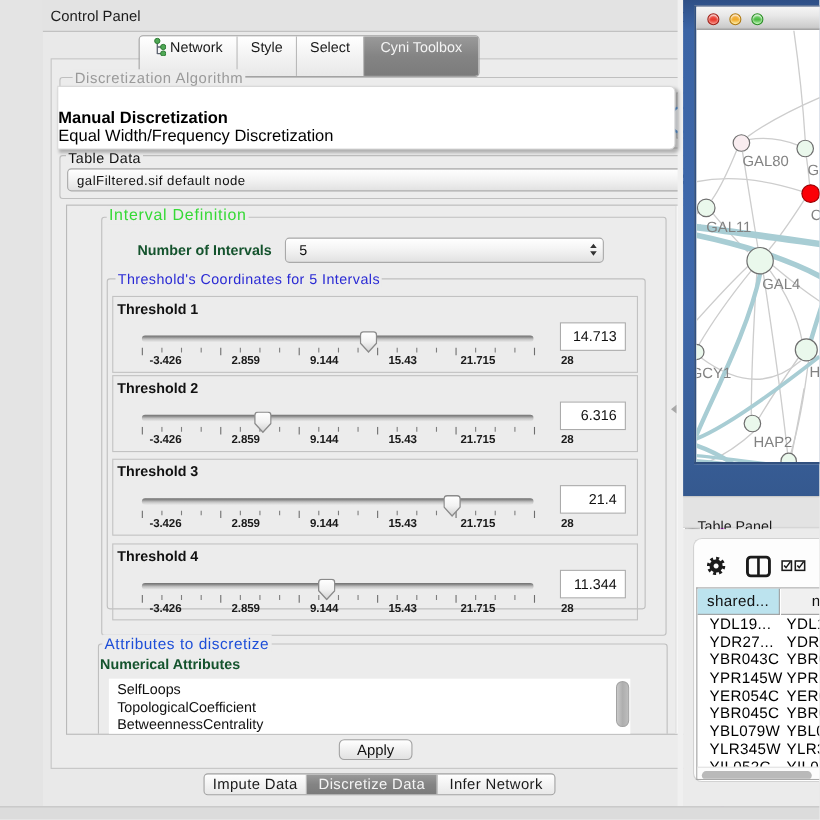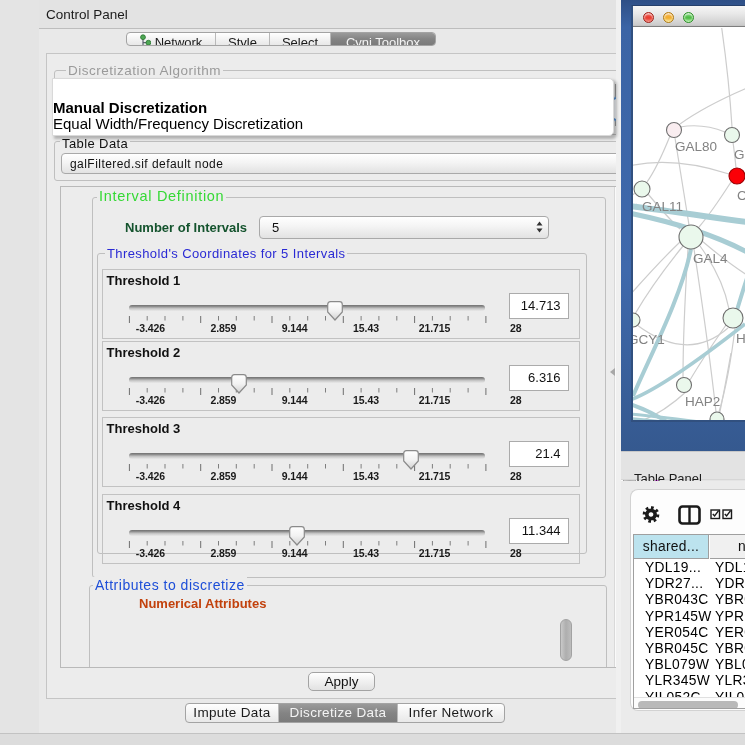--- a/index.html
+++ b/index.html
@@ -14,21 +14,21 @@
 #cp-close { position:absolute; left:593px; top:7px; font-size:13px; font-weight:bold; color:#151515; }
 
 
 #cp-body { position:absolute; left:7px; top:53px; width:605px; height:646px; background:#ececec; border:1px solid #c5c5c5; }
 
 
 .seg { position:absolute; display:flex; border:1px solid #a3a3a3; border-radius:4px; background:linear-gradient(#ffffff,#f2f2f2 55%,#e8e8e8); overflow:hidden; }
 .seg .s { font-size:13px; color:#1a1a1a; text-align:center; line-height:20px; border-right:1px solid #b9b9b9; white-space:nowrap; }
 .seg .s:last-child { border-right:none; }
 .seg .sel { background:linear-gradient(#9a9a9a,#848484 50%,#7b7b7b); color:#f4f4f4; }
-#toptabs { left:87px; top:32px; height:14px; }
+#toptabs { left:87px; top:32px; height:38px; }
 #bottabs { left:146px; top:703px; height:20px; }
 #bottabs .s { line-height:17px; font-size:13.5px; letter-spacing:0.35px; }
 
 .neticon { display:inline-block; width:11px; height:17px; vertical-align:-4px; margin-right:4px; }
 
 
 .grp { position:absolute; border:1px solid #bfbfbf; border-radius:3px; }
 .grplab { position:absolute; font-size:13px; background:#ececec; padding:0 2px; letter-spacing:0.4px; }
 
 
@@ -311,21 +311,26 @@
               <stop offset="0.5" stop-color="#f2f2f2"></stop>
               <stop offset="1" stop-color="#d2d2d2"></stop>
             </linearGradient>
           </defs>
         </svg>
 <div class="vbox" style="top:23px">11.344</div>
 </div>
 
     <div class="grp" style="left:28px; top:397.5px; width:518px; height:86px;"></div>
     <div class="grplab" style="left:32px; top:389.5px; color:#1d4ed8; font-size:14px; letter-spacing:0.5px;">Attributes to discretize</div>
-    <div class="abs" style="left:30px; top:409px; font-size:13px; font-weight:bold; color:#c2410c;padding-left:48px;">Numerical Attributes</div>
+    <div class="abs" style="left:30px; top:409px; font-size:13px; font-weight:bold; color:#14532d;">Numerical Attributes</div>
+    <div id="numlist">
+      <div>SelfLoops</div>
+      <div>TopologicalCoefficient</div>
+      <div>BetweennessCentrality</div>
+    </div>
     <div id="listsb"></div>
   </div>
 
   <div id="apply">Apply</div>
 
   <div class="seg" id="bottabs">
     <div class="s" style="width:93px">Impute Data</div>
     <div class="s sel" style="width:119px">Discretize Data</div>
     <div class="s" style="width:106px">Infer Network</div>
   </div>

